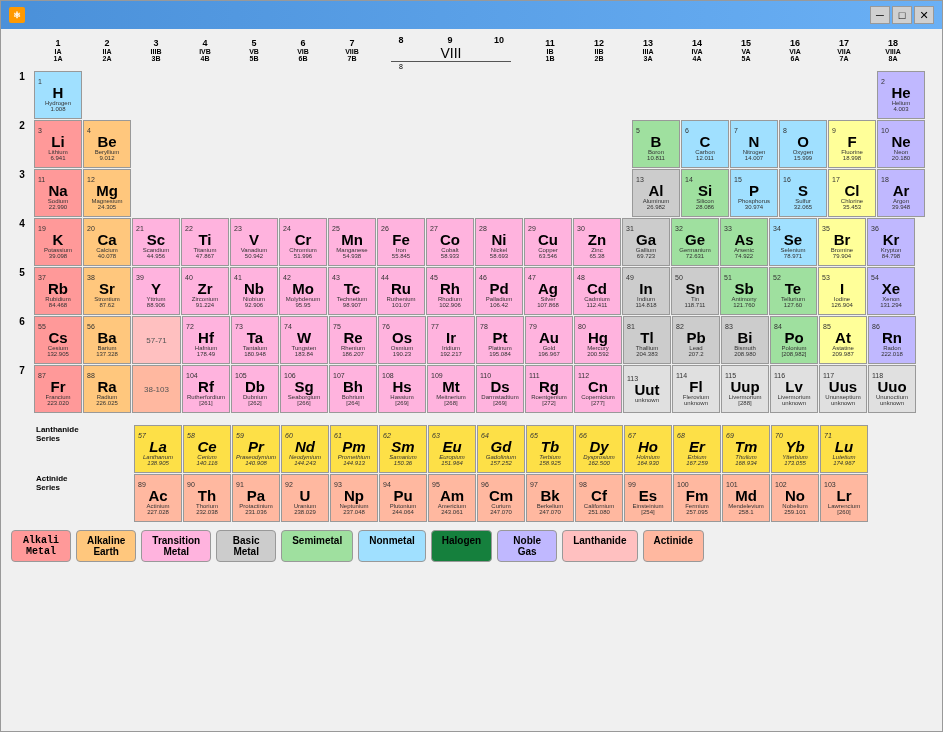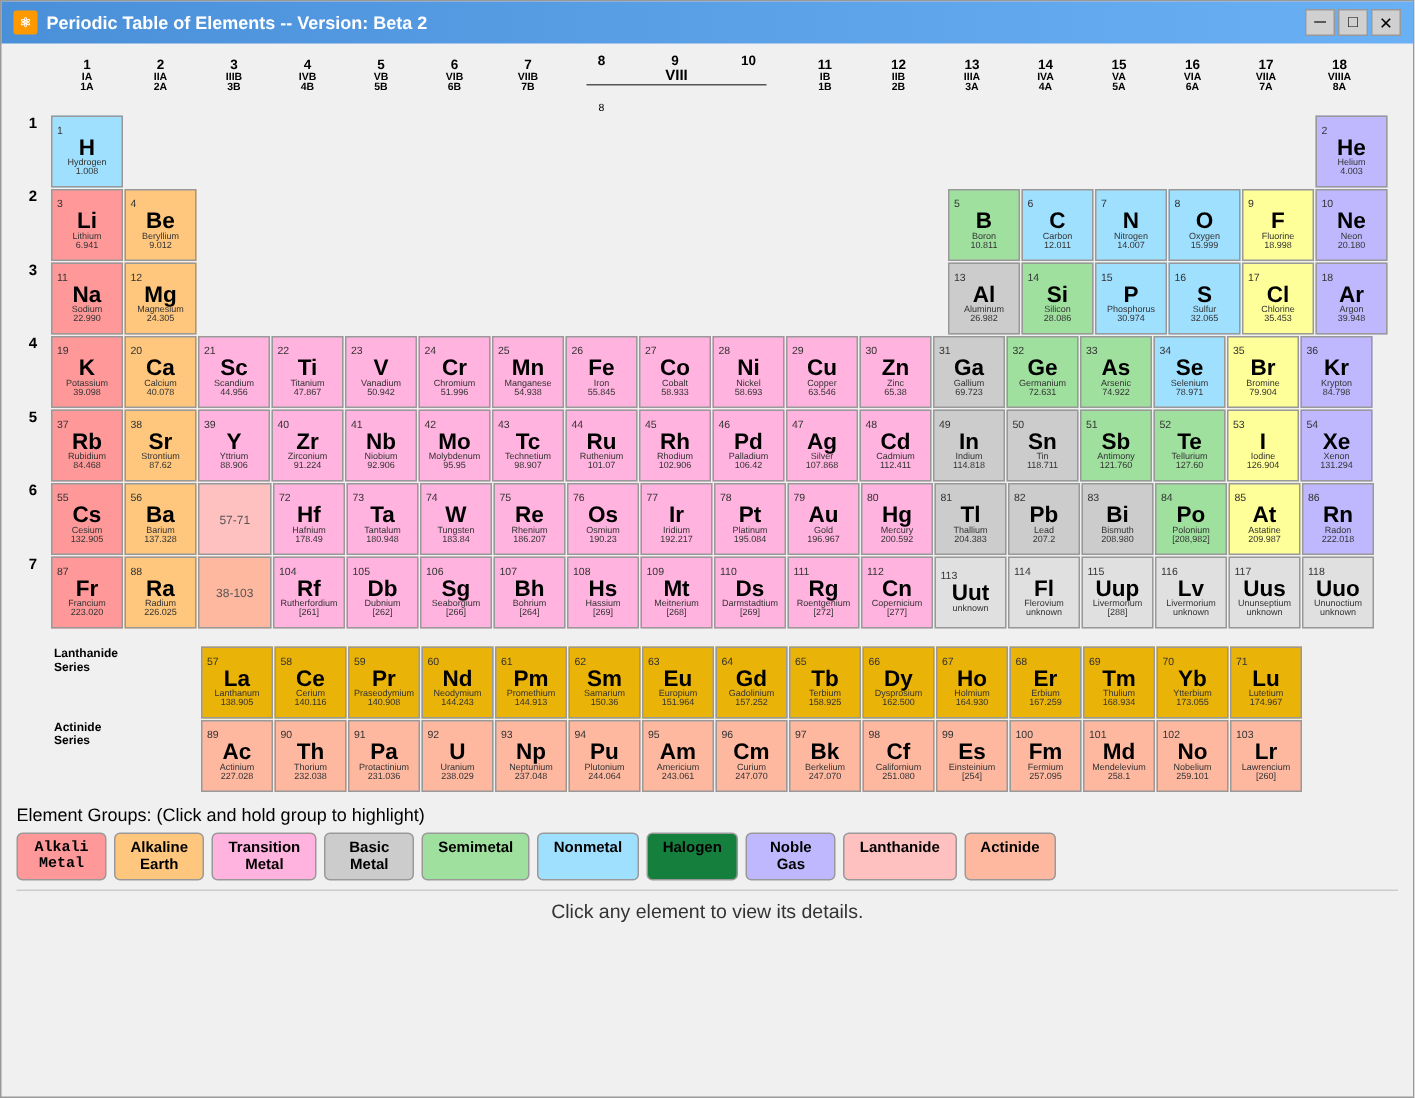--- a/index.html
+++ b/index.html
@@ -27,41 +27,40 @@
     
     
     .alkali { background: #ff9999; }
     .alkaline { background: #ffc77d; }
     .transition { background: #ffb3de; }
     .basic-metal { background: #cccccc; text-align: center; }
     .semimetal { background: #9fe09f; }
     .nonmetal { background: #a0e0ff; }
     .halogen { background: #ffff99; }
     .noble { background: #c0b8ff; }
-    .lanthanide { background: #eab308; }
+    .lanthanide { background: #fde047; font-style: italic; }
     .actinide { background: #ffb8a0; }
     .unknown { background: #e0e0e0; }
     
     .pt-grid { display: flex; flex-direction: column; gap: 1px; }
     
     .pt-row { display: flex; gap: 1px; align-items: flex-start; }
     .col-header { width: 48px; height: 30px; text-align: center; font-size: 8px; font-weight: bold; display: flex; flex-direction: column; align-items: center; justify-content: center; flex-shrink: 0; }
     .group-chip { padding: 4px 10px; border-radius: 4px; font-size: 10px; font-weight: bold; cursor: pointer; border: 1px solid #999; min-width: 60px; text-align: center; }
     
     .status-bar { text-align: center; font-size: 13px; padding: 6px; color: #333; border-top: 1px solid #ccc; margin-top: 6px; }
   </style>
 </head>
 <body>
 
 <div class="window">
 
   <div class="title-bar">
     <div class="title-bar-left">
       <div class="title-bar-icon">⚛</div>
-      <span class="title-bar-text">Periodic Table of Elements  -- Version: Beta 2</span>
     </div>
     <div class="title-bar-controls">
       <div class="title-btn">─</div>
       <div class="title-btn">□</div>
       <div class="title-btn close">✕</div>
     </div>
   </div>
 
 
   <div class="content">
@@ -107,21 +106,21 @@
           <span style="font-size:7px;">VIIB</span>
           <span style="font-size:7px;">7B</span>
         </div>
 
       <div style="display:flex;flex-direction:column;align-items:center;width:148px;flex-shrink:0;">
         <div style="display:flex;gap:1px;width:148px;">
           <div style="width:48px;text-align:center;font-size:9px;font-weight:bold;">8</div>
           <div style="width:48px;text-align:center;font-size:9px;font-weight:bold;">9</div>
           <div style="width:48px;text-align:center;font-size:9px;font-weight:bold;">10</div>
         </div>
-        <div style="font-size:10px;font-weight:bold;text-align:center;border-bottom:1px solid #555;width:120px;margin-bottom:12px;">VIII</div>
+        <div style="font-size:14px;font-weight:normal;text-align:center;border-bottom:1px solid #555;width:120px;margin-bottom:1px;">VIII</div>
         <div style="display:flex;gap:1px;width:148px;">
           <div style="width:48px;text-align:center;font-size:7px;">8</div>
           <div style="width:48px;"></div>
           <div style="width:48px;"></div>
         </div>
       </div>
       <div class="col-header" style="width:48px;">
           <span style="font-weight:bold;font-size:9px;">11</span>
           <span style="font-size:7px;">IB</span>
           <span style="font-size:7px;">1B</span>
@@ -920,35 +919,29 @@
             <span class="num">103</span>
             <span class="symbol">Lr</span>
             <span class="name">Lawrencium</span>
             <span class="mass">[260]</span>
           </div>
       </div>
 
     </div>
 
     <div style="margin-top:8px;">
-      <div style="font-size:12px;margin-bottom:5px;">
-        <span>Element Groups:  (Click and hold group to highlight)</span>
-      </div>
       <div style="display:flex;gap:5px;flex-wrap:wrap;">
         <div class="group-chip" style="background:#ff9999;font-family:Liberation Mono, monospace;">Alkali<br>Metal</div>
         <div class="group-chip" style="background:#ffc77d;">Alkaline<br>Earth</div>
         <div class="group-chip" style="background:#ffb3de;position:relative;">Transition<br>Metal</div>
         <div class="group-chip" style="background:#cccccc;">Basic<br>Metal</div>
         <div class="group-chip" style="background:#9fe09f;">Semimetal</div>
         <div class="group-chip" style="background:#a0e0ff;">Nonmetal</div>
         <div class="group-chip" style="background:#15803d;">Halogen</div>
         <div class="group-chip" style="background:#c0b8ff;">Noble<br>Gas</div>
         <div class="group-chip" style="background:#ffc0c0;">Lanthanide</div>
         <div class="group-chip" style="background:#ffb8a0;">Actinide</div>
       </div>
     </div>
 
-    <div class="status-bar">
-      <span>Click any element to view its details.</span>
-    </div>
 
   </div>
 </div>
 
 </body></html>

